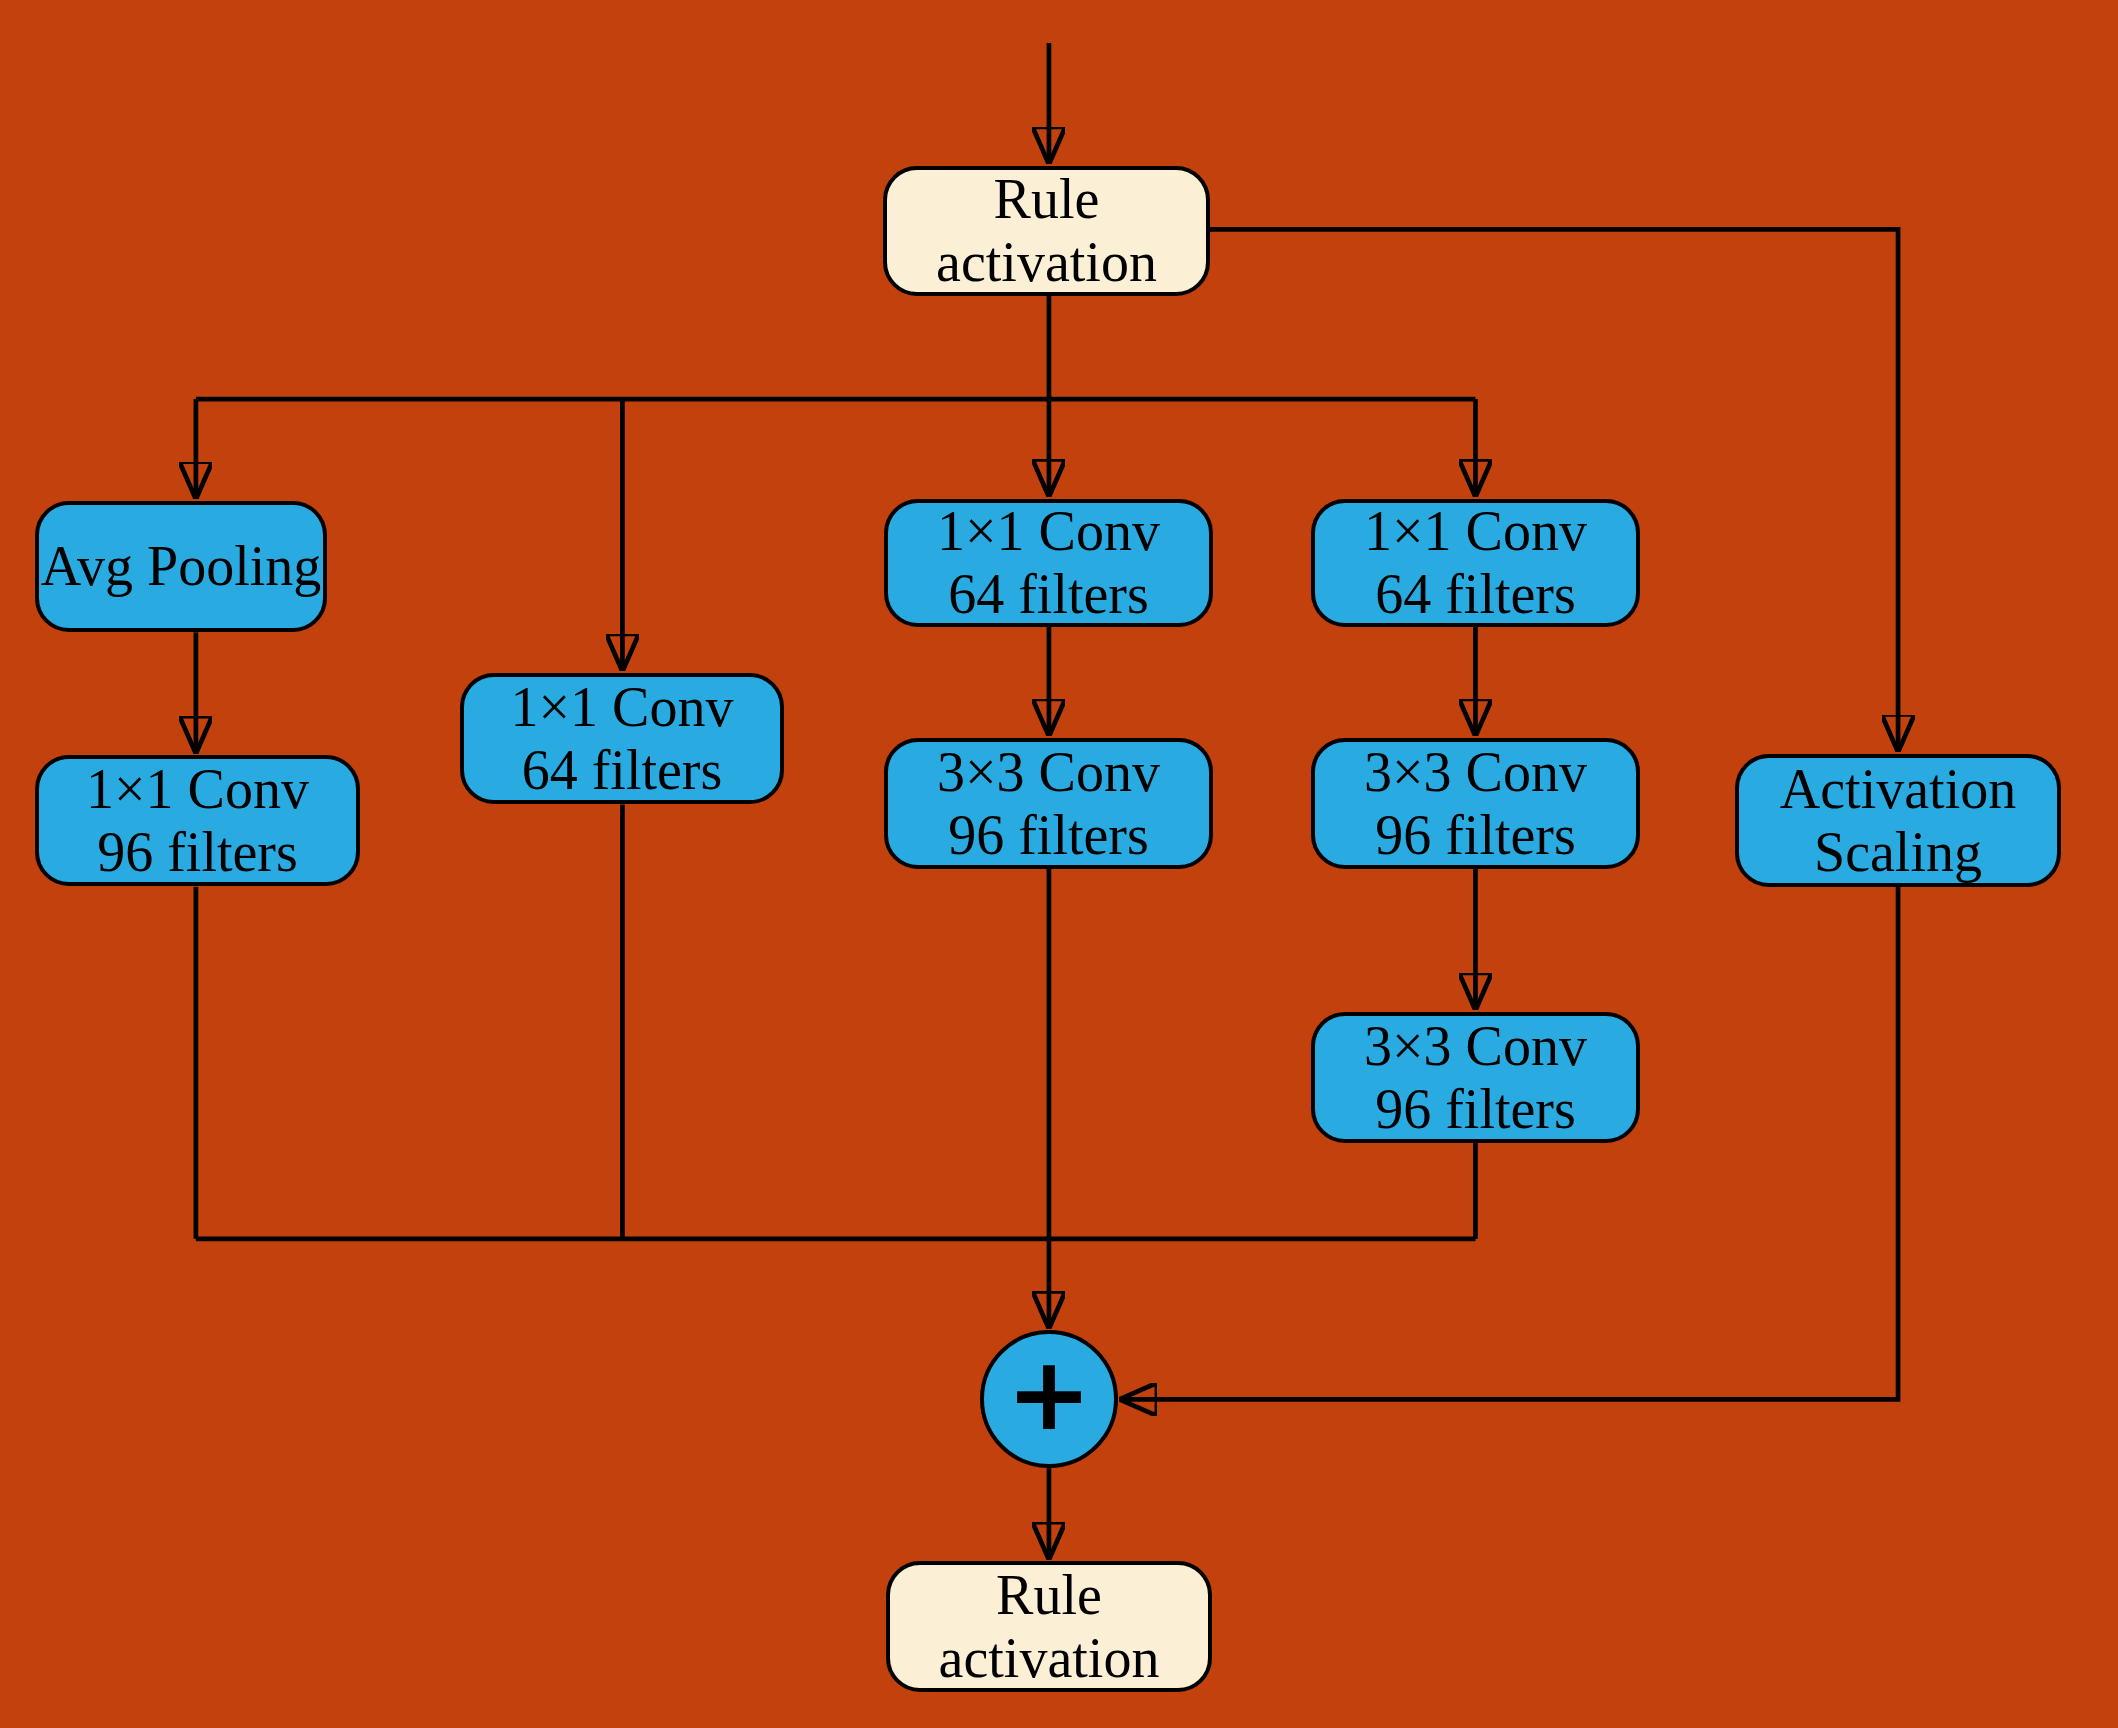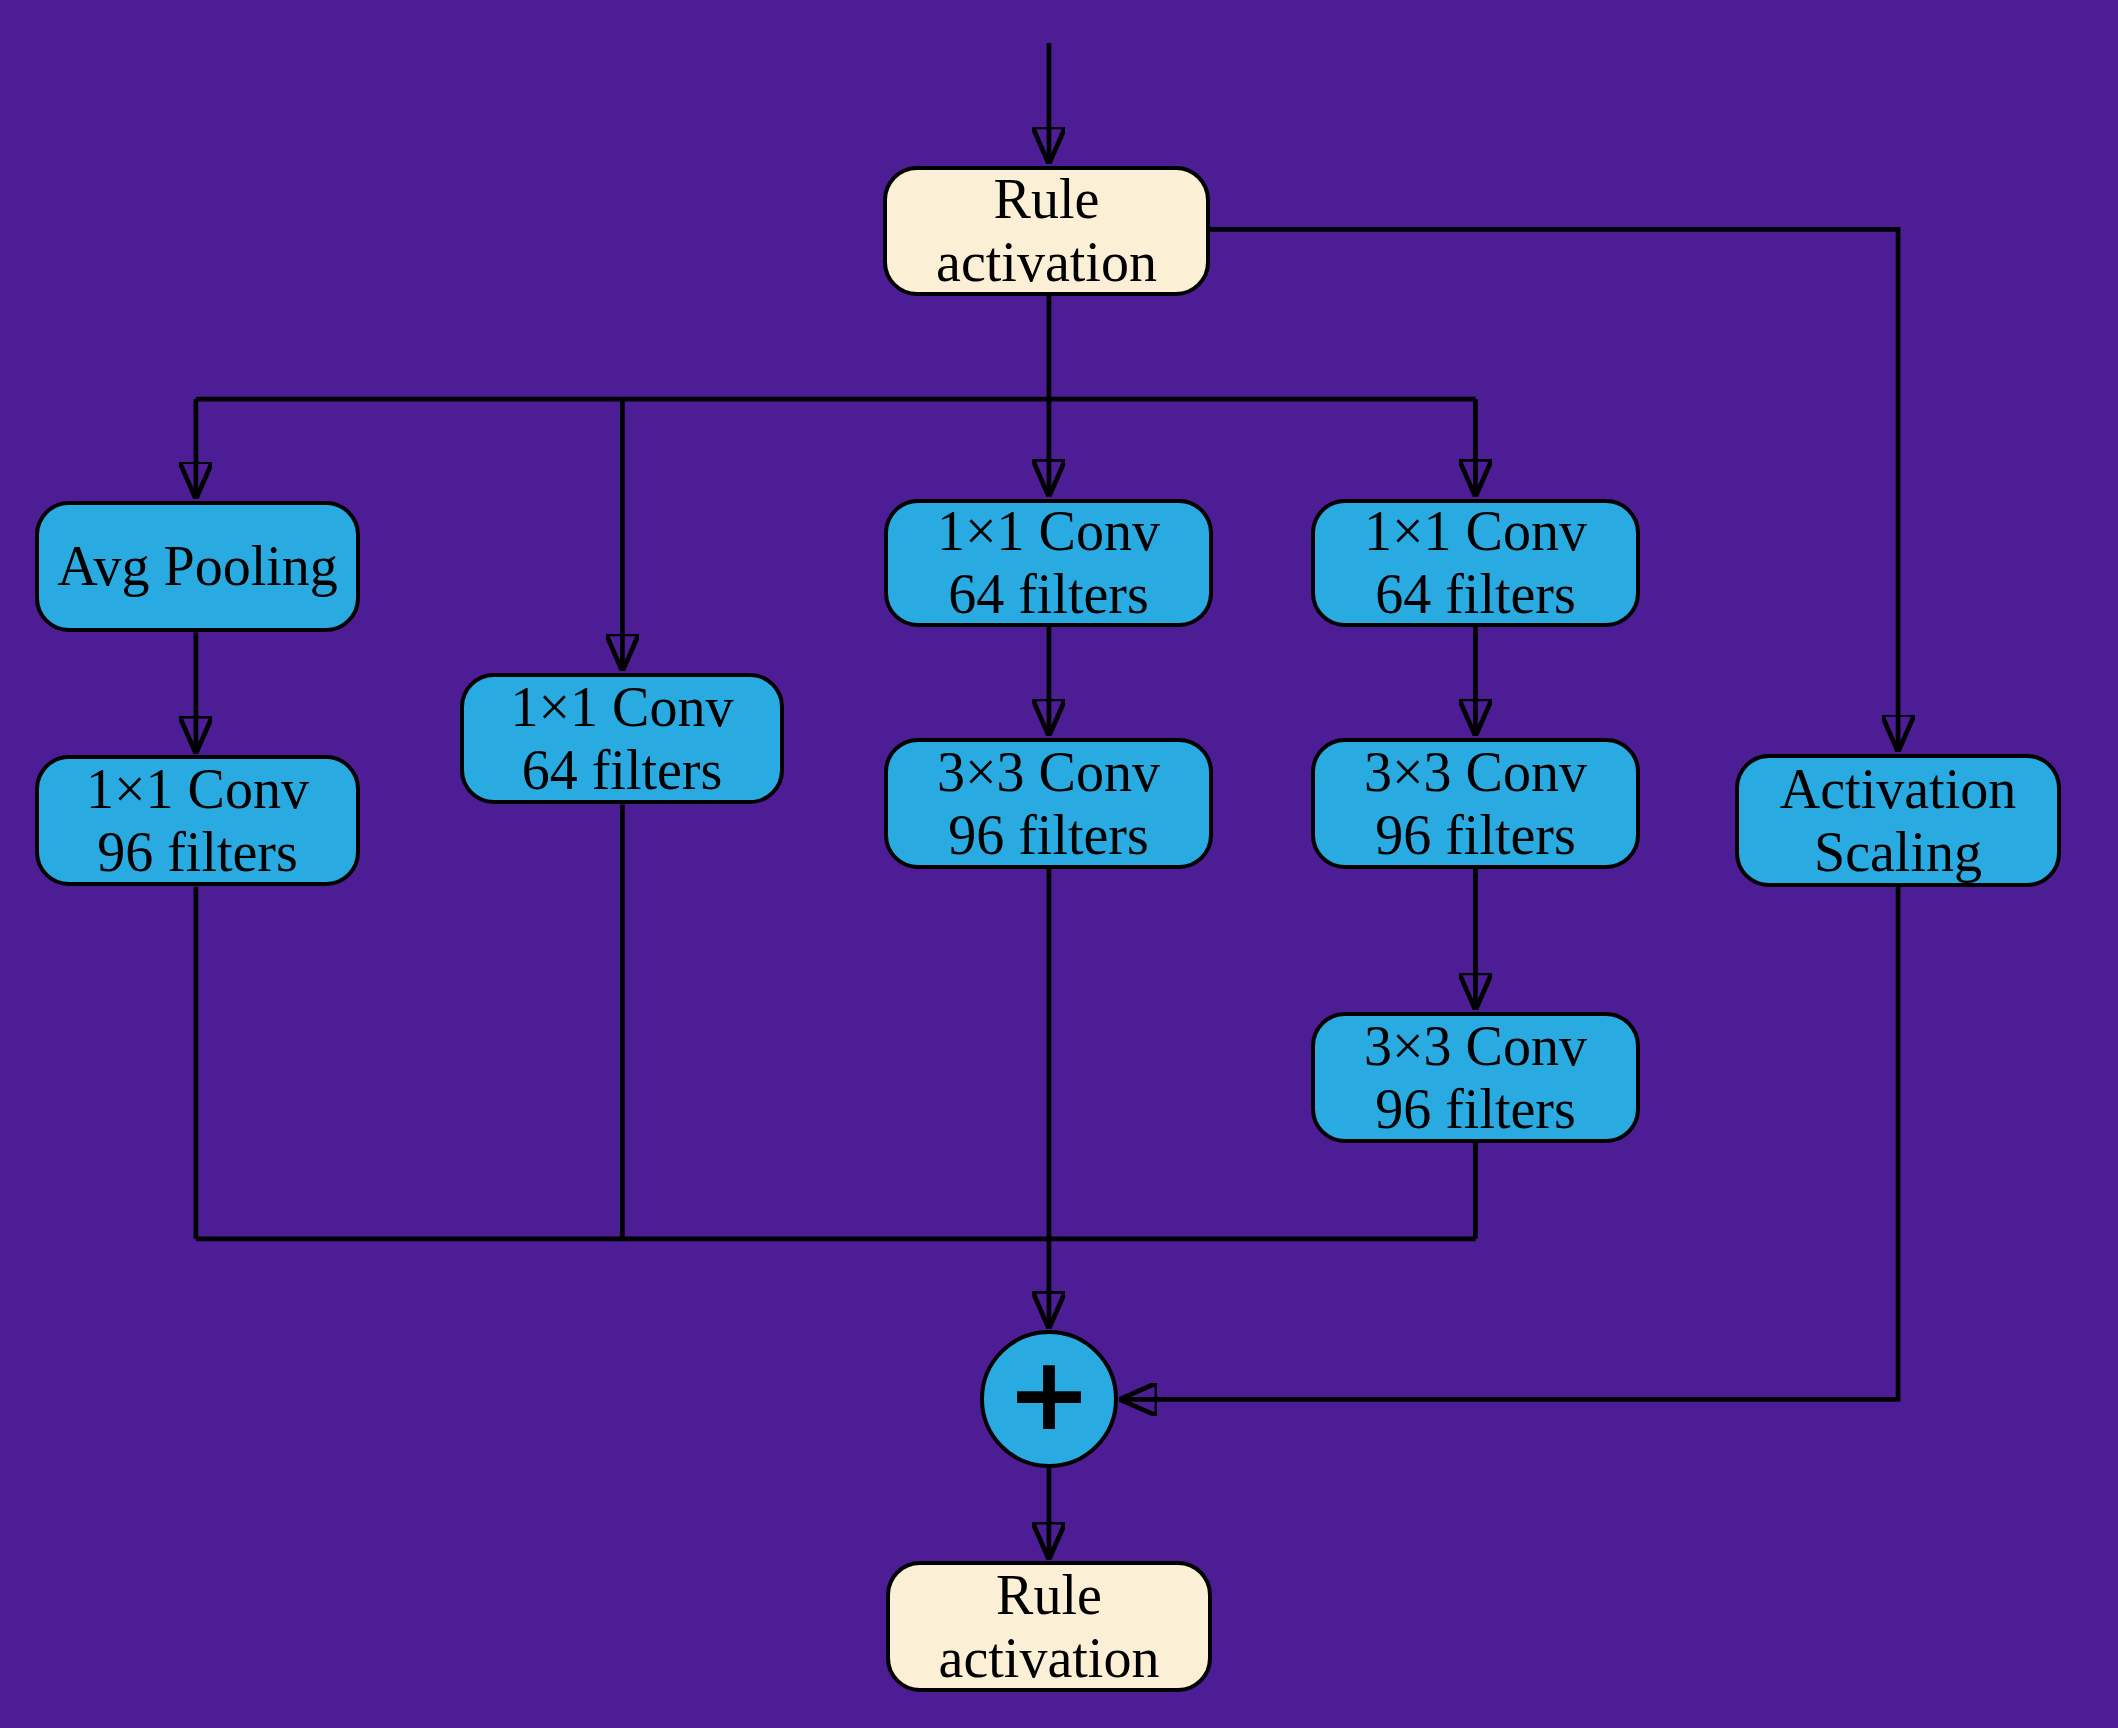--- a/index.html
+++ b/index.html
@@ -4,21 +4,21 @@
 <style>
   html, body {
     margin: 0;
     padding: 0;
     background: #ffffff;
   }
   .canvas {
     position: relative;
     width: 2119px;
     height: 1728px;
-    background: #4c1d95;
+    background: #c2410c;
     font-family: "Liberation Serif", serif;
   }
   .edges {
     position: absolute;
     left: 0; top: 0;
     width: 2119px;
     height: 1728px;
   }
   .edges path {
     fill: none;
@@ -105,21 +105,21 @@
     <path d="M2425 1133 V1788 H1434" marker-end="url(#ah)"></path>
 
     <path d="M1340 1876 V1989" marker-end="url(#ah)"></path>
   </svg>
 
   <div class="node cream" style="left:883px; top:166px; width:327px; height:130px;">
     <span>Rule</span>
     <span>activation</span>
   </div>
 
-  <div class="node blue" style="left:35px; top:501px; width:325px; height:131px;">
+  <div class="node blue" style="left:35px; top:501px; width:292px; height:131px;">
     <span>Avg Pooling</span>
   </div>
   <div class="node blue" style="left:35px; top:755px; width:325px; height:131px;">
     <span>1×1 Conv</span>
     <span>96 filters</span>
   </div>
 
   <div class="node blue" style="left:460px; top:673px; width:324px; height:131px;">
     <span>1×1 Conv</span>
     <span>64 filters</span>

